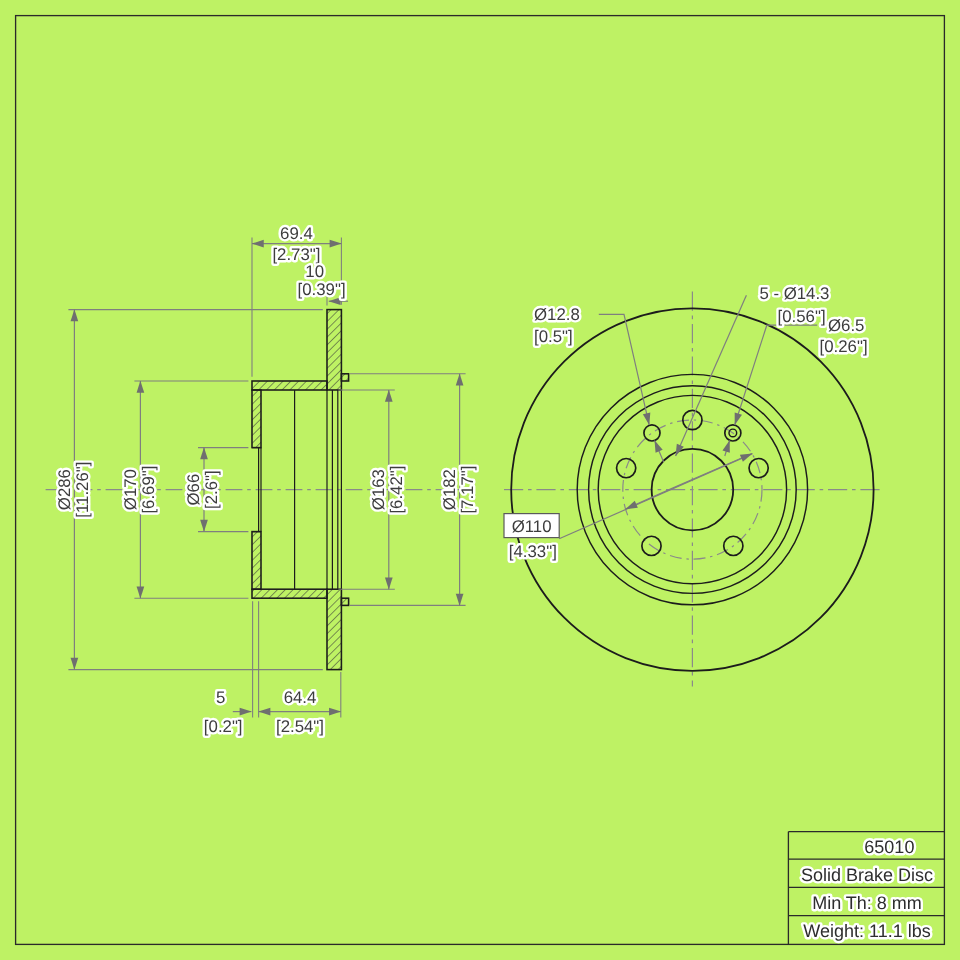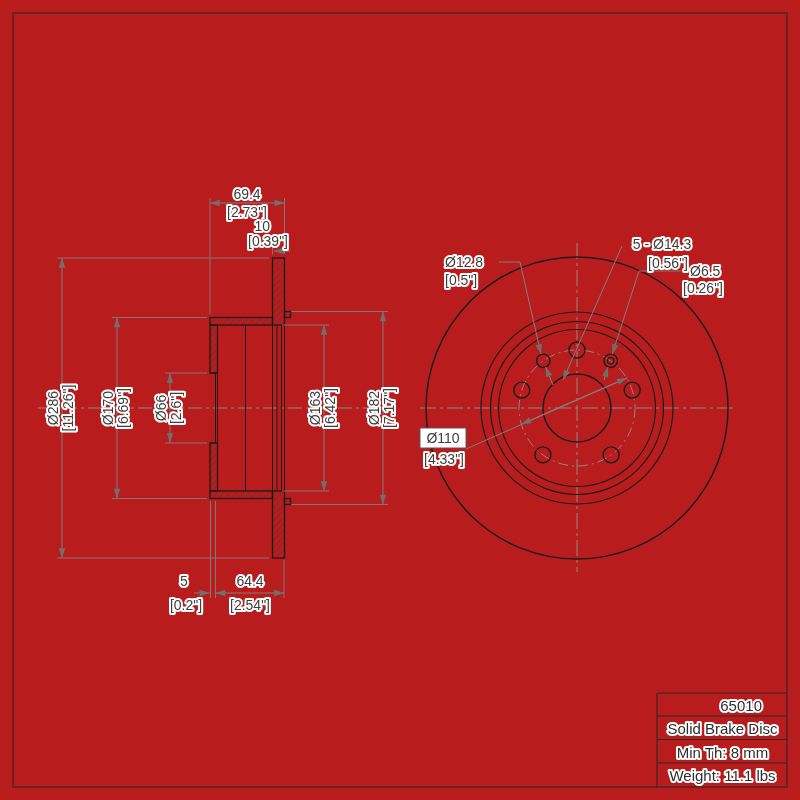--- a/index.html
+++ b/index.html
@@ -1,16 +1,16 @@
 <!DOCTYPE html>
 <html><head>
 <meta charset="utf-8">
 <style>
   html,body{margin:0;padding:0;background:#ffffff;}
-  .sheet{width:800px;height:800px;position:relative;background:#b91c1c;}
+  .sheet{width:800px;height:800px;position:relative;background:#bef264;}
   svg{display:block;}
   text{font-family:"Liberation Sans","DejaVu Sans",sans-serif;fill:#3d3d3d;
        paint-order:stroke fill;stroke:#ffffff;stroke-width:4px;stroke-linejoin:round;}
   .t{font-size:14px;}
   .tt{font-size:15px;fill:#2e2e2e;}
 </style>
 </head>
 <body>
 
 <div class="sheet">

